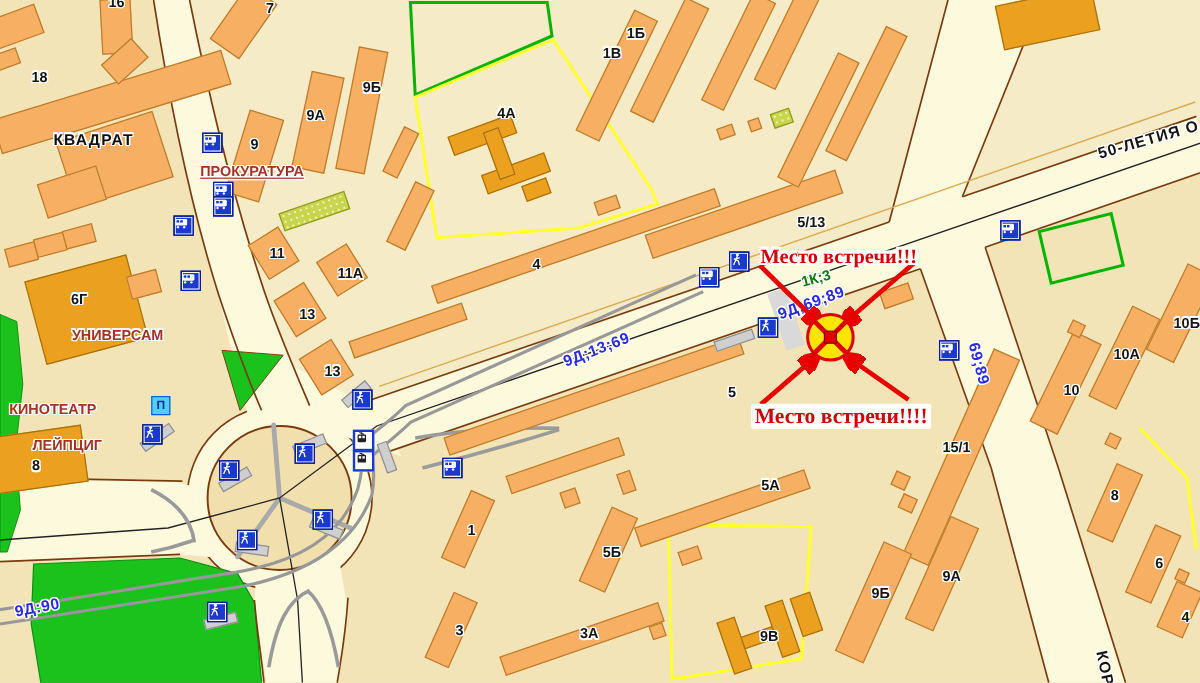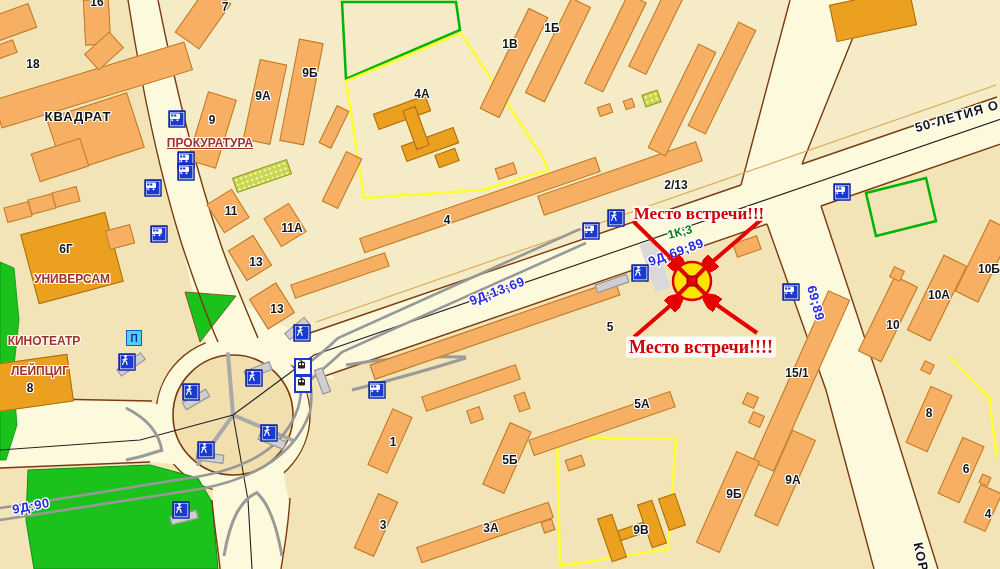--- a/index.html
+++ b/index.html
@@ -203,44 +203,44 @@
       <span class="lbl halo bl" style="left: 263px; top: 96px; transform: translate(-50%, -50%) rotate(0deg);">9А</span>
       <span class="lbl halo bl" style="left: 212px; top: 120px; transform: translate(-50%, -50%) rotate(0deg);">9</span>
       <span class="lbl halo bl" style="left: 231px; top: 211px; transform: translate(-50%, -50%) rotate(0deg);">11</span>
       <span class="lbl halo bl" style="left: 292px; top: 228px; transform: translate(-50%, -50%) rotate(0deg);">11А</span>
       <span class="lbl halo bl" style="left: 256px; top: 262px; transform: translate(-50%, -50%) rotate(0deg);">13</span>
       <span class="lbl halo bl" style="left: 277px; top: 309px; transform: translate(-50%, -50%) rotate(0deg);">13</span>
       <span class="lbl halo bl" style="left: 66px; top: 249px; transform: translate(-50%, -50%) rotate(0deg);">6Г</span>
       <span class="lbl halo bl" style="left: 30px; top: 388px; transform: translate(-50%, -50%) rotate(0deg);">8</span>
       <span class="lbl halo bl" style="left: 422px; top: 94px; transform: translate(-50%, -50%) rotate(0deg);">4А</span>
       <span class="lbl halo bl" style="left: 510px; top: 44px; transform: translate(-50%, -50%) rotate(0deg);">1В</span>
-      <span class="lbl halo bl" style="left: 552px; top: 28px; transform: translate(-50%, -50%) rotate(0deg);">1Б</span>
+      <span class="lbl halo bl" style="left: 530px; top: 28px; transform: translate(-50%, -50%) rotate(0deg);">1Б</span>
       <span class="lbl halo bl" style="left: 447px; top: 220px; transform: translate(-50%, -50%) rotate(0deg);">4</span>
-      <span class="lbl halo bl" style="left: 676px; top: 185px; transform: translate(-50%, -50%) rotate(0deg);">2/13</span>
+      <span class="lbl halo bl" style="left: 676px; top: 185px; transform: translate(-50%, -50%) rotate(0deg);">5/13</span>
       <span class="lbl halo bl" style="left: 610px; top: 327px; transform: translate(-50%, -50%) rotate(0deg);">5</span>
       <span class="lbl halo bl" style="left: 642px; top: 404px; transform: translate(-50%, -50%) rotate(0deg);">5А</span>
       <span class="lbl halo bl" style="left: 510px; top: 460px; transform: translate(-50%, -50%) rotate(0deg);">5Б</span>
       <span class="lbl halo bl" style="left: 491px; top: 528px; transform: translate(-50%, -50%) rotate(0deg);">3А</span>
       <span class="lbl halo bl" style="left: 393px; top: 442px; transform: translate(-50%, -50%) rotate(0deg);">1</span>
       <span class="lbl halo bl" style="left: 383px; top: 525px; transform: translate(-50%, -50%) rotate(0deg);">3</span>
       <span class="lbl halo bl" style="left: 641px; top: 530px; transform: translate(-50%, -50%) rotate(0deg);">9В</span>
       <span class="lbl halo bl" style="left: 797px; top: 373px; transform: translate(-50%, -50%) rotate(0deg);">15/1</span>
       <span class="lbl halo bl" style="left: 734px; top: 494px; transform: translate(-50%, -50%) rotate(0deg);">9Б</span>
       <span class="lbl halo bl" style="left: 793px; top: 480px; transform: translate(-50%, -50%) rotate(0deg);">9А</span>
       <span class="lbl halo bl" style="left: 893px; top: 325px; transform: translate(-50%, -50%) rotate(0deg);">10</span>
       <span class="lbl halo bl" style="left: 939px; top: 295px; transform: translate(-50%, -50%) rotate(0deg);">10А</span>
       <span class="lbl halo bl" style="left: 989px; top: 269px; transform: translate(-50%, -50%) rotate(0deg);">10Б</span>
       <span class="lbl halo bl" style="left: 929px; top: 413px; transform: translate(-50%, -50%) rotate(0deg);">8</span>
       <span class="lbl halo bl" style="left: 966px; top: 469px; transform: translate(-50%, -50%) rotate(0deg);">6</span>
       <span class="lbl halo bl" style="left: 988px; top: 514px; transform: translate(-50%, -50%) rotate(0deg);">4</span>
       <span class="lbl halo poi black" style="left: 78px; top: 116px; transform: translate(-50%, -50%) rotate(0deg);">КВАДРАТ</span>
       <span class="lbl halo poi" style="left: 210px; top: 143px; transform: translate(-50%, -50%) rotate(0deg); text-decoration: underline;">ПРОКУРАТУРА</span>
-      <span class="lbl halo poi" style="left: 72px; top: 279px; transform: translate(-50%, -50%) rotate(0deg);">УНИВЕРСАМ</span>
+      <span class="lbl halo poi" style="left: 98px; top: 279px; transform: translate(-50%, -50%) rotate(0deg);">УНИВЕРСАМ</span>
       <span class="lbl halo poi" style="left: 44px; top: 341px; transform: translate(-50%, -50%) rotate(0deg);">КИНОТЕАТР</span>
-      <span class="lbl halo poi" style="left: 40px; top: 371px; transform: translate(-50%, -50%) rotate(0deg);">ЛЕЙПЦИГ</span>
+      <span class="lbl halo poi" style="left: 56px; top: 371px; transform: translate(-50%, -50%) rotate(0deg);">ЛЕЙПЦИГ</span>
       <span class="lbl halo rk" style="left: 957px; top: 116px; transform: translate(-50%, -50%) rotate(-16deg);">50-ЛЕТИЯ О</span>
       <span class="lbl halo rk" style="left: 921px; top: 557px; transform: translate(-50%, -50%) rotate(78deg);">КОР</span>
       <span class="lbl halo rb" style="left: 497px; top: 291px; transform: translate(-50%, -50%) rotate(-21deg);">9Д;13;69</span>
       <span class="lbl halo rb" style="left: 676px; top: 252px; transform: translate(-50%, -50%) rotate(-20deg);">9Д;69;89</span>
       <span class="lbl halo rb" style="left: 816px; top: 303px; transform: translate(-50%, -50%) rotate(75deg);">69;89</span>
       <span class="lbl halo rb" style="left: 31px; top: 506px; transform: translate(-50%, -50%) rotate(-11deg);">9Д:90</span>
       <span class="lbl halo rg" style="left: 680px; top: 232px; transform: translate(-50%, -50%) rotate(-15deg);">1К;3</span>
     </div>
   <div id="icons">
       <div class="icn i-bus" style="left: 177px; top: 119px; transform: translate(-50%, -50%);">

